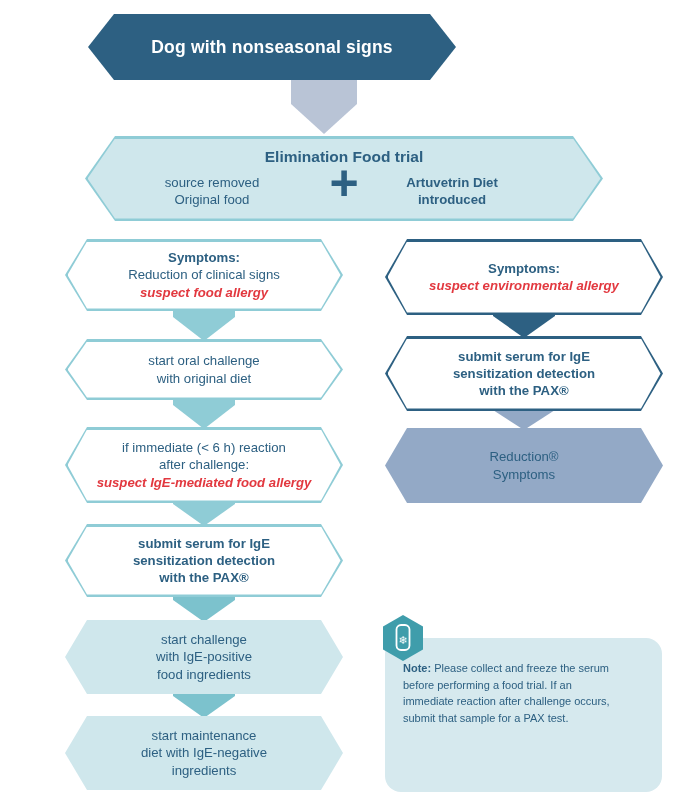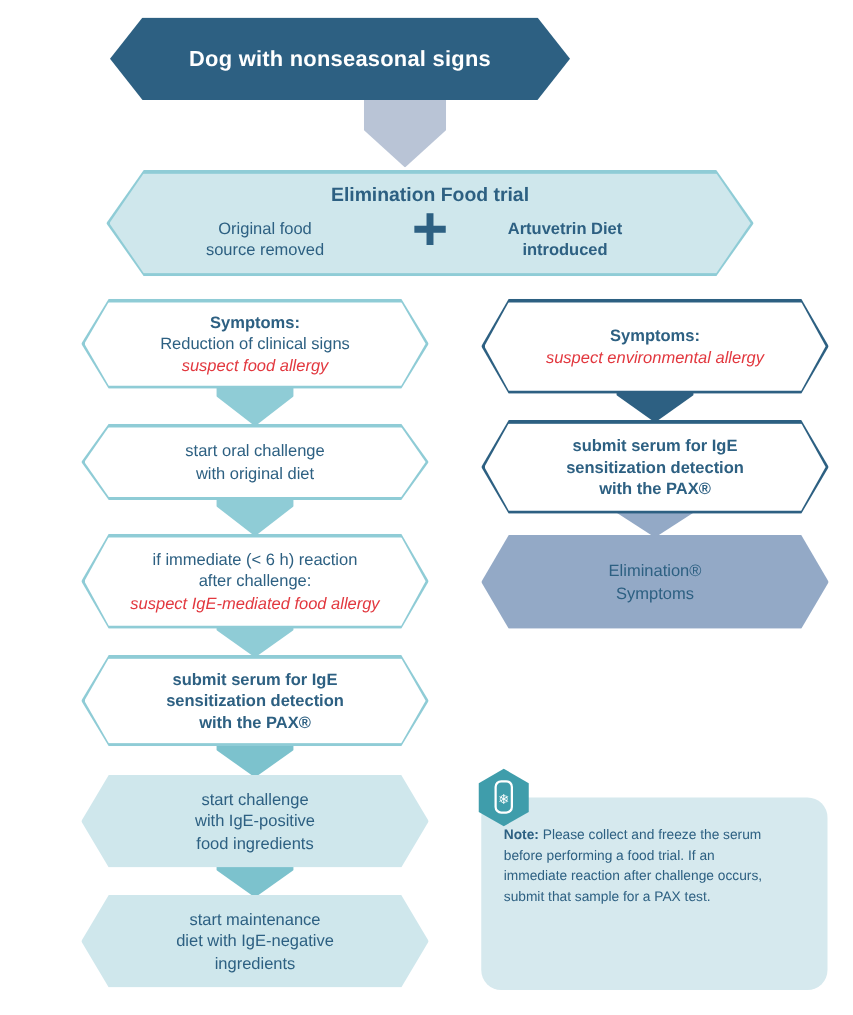--- a/index.html
+++ b/index.html
@@ -23,21 +23,21 @@
 
   
   .conn {
     position:absolute; z-index:0; background:var(--bc);
     clip-path: polygon(0 0, 100% 0, 100% calc(100% - var(--pt,24px)), 50% 100%, 0 calc(100% - var(--pt,24px)));
   }
 
   .t { font-size:13.2px; line-height:1.3; color:var(--navy); }
   .ln { display:block; }
   .b { font-weight:bold; }
-  .red { color:var(--red); font-weight:normal; font-style:italic; }
+  .red { color:var(--red); font-weight:bold; font-style:italic; }
   .banner-title { color:#fff; font-weight:bold; font-size:17.5px; letter-spacing:.2px; }
 
   .note-box { position:absolute; z-index:1; background:var(--note_bg); border-radius:16px; }
   .note-text { position:absolute; left:18px; top:22px; width:218px; margin:0; font-size:11px; line-height:1.52; color:var(--navy); text-align:left; }
   .note-text strong { color:var(--navy); }
   .note-icon { position:absolute; z-index:2; }
 </style>
 </head>
 <body>
 
@@ -51,22 +51,22 @@
     </div>
   </div>
 
 
   <div class="hex" style="left:85px;top:136px;width:518px;height:85px;--tip:30px;--bc:var(--teal);--fc:var(--light);">
     <div class="bg"></div>
     <div class="fill"></div>
     <div class="content" style="display:block;">
       <div class="t b" style="position:absolute;top:11px;left:0;right:0;text-align:center;font-size:15.5px;">Elimination Food trial</div>
       <div class="t" style="position:absolute;top:38px;left:27px;width:200px;text-align:center;">
+        <span class="ln">source removed</span>
         <span class="ln">Original food</span>
-        <span class="ln">source removed</span>
       </div>
       <div style="position:absolute;top:20px;left:233px;width:52px;text-align:center;font-size:50px;font-weight:bold;color:var(--navy);line-height:54px;">+</div>
       <div class="t b" style="position:absolute;top:38px;left:267px;width:200px;text-align:center;">
         <span class="ln">Artuvetrin Diet</span>
         <span class="ln">introduced</span>
       </div>
     </div>
   </div>
 
   <div class="conn" style="left:173px;top:301px;width:62px;height:40px;--pt:24px;--bc:var(--teal);"></div>
@@ -147,21 +147,21 @@
     <div class="fill"></div>
     <div class="content t b">
       <span class="ln">submit serum for IgE</span>
       <span class="ln">sensitization detection</span>
       <span class="ln">with the PAX®</span>
     </div>
   </div>
 
   <div class="hex-solid" style="left:385px;top:428px;width:278px;height:75px;--tip:22px;--bc:var(--steel);">
     <div class="content t">
-      <span class="ln">Elimination®</span>
+      <span class="ln">Reduction®</span>
       <span class="ln">Symptoms</span>
     </div>
   </div>
 
   <div class="note-box" style="left:385px;top:638px;width:277px;height:154px;">
     <p class="note-text"><strong>Note:</strong><span> Please collect and freeze the serum before performing a food trial. If an immediate reaction after challenge occurs, submit that sample for a PAX test.</span></p>
   </div>
 
   <div class="note-icon" style="left:382px;top:614px;width:42px;height:48px;">
     <svg width="42" height="48" viewBox="0 0 42 48">

